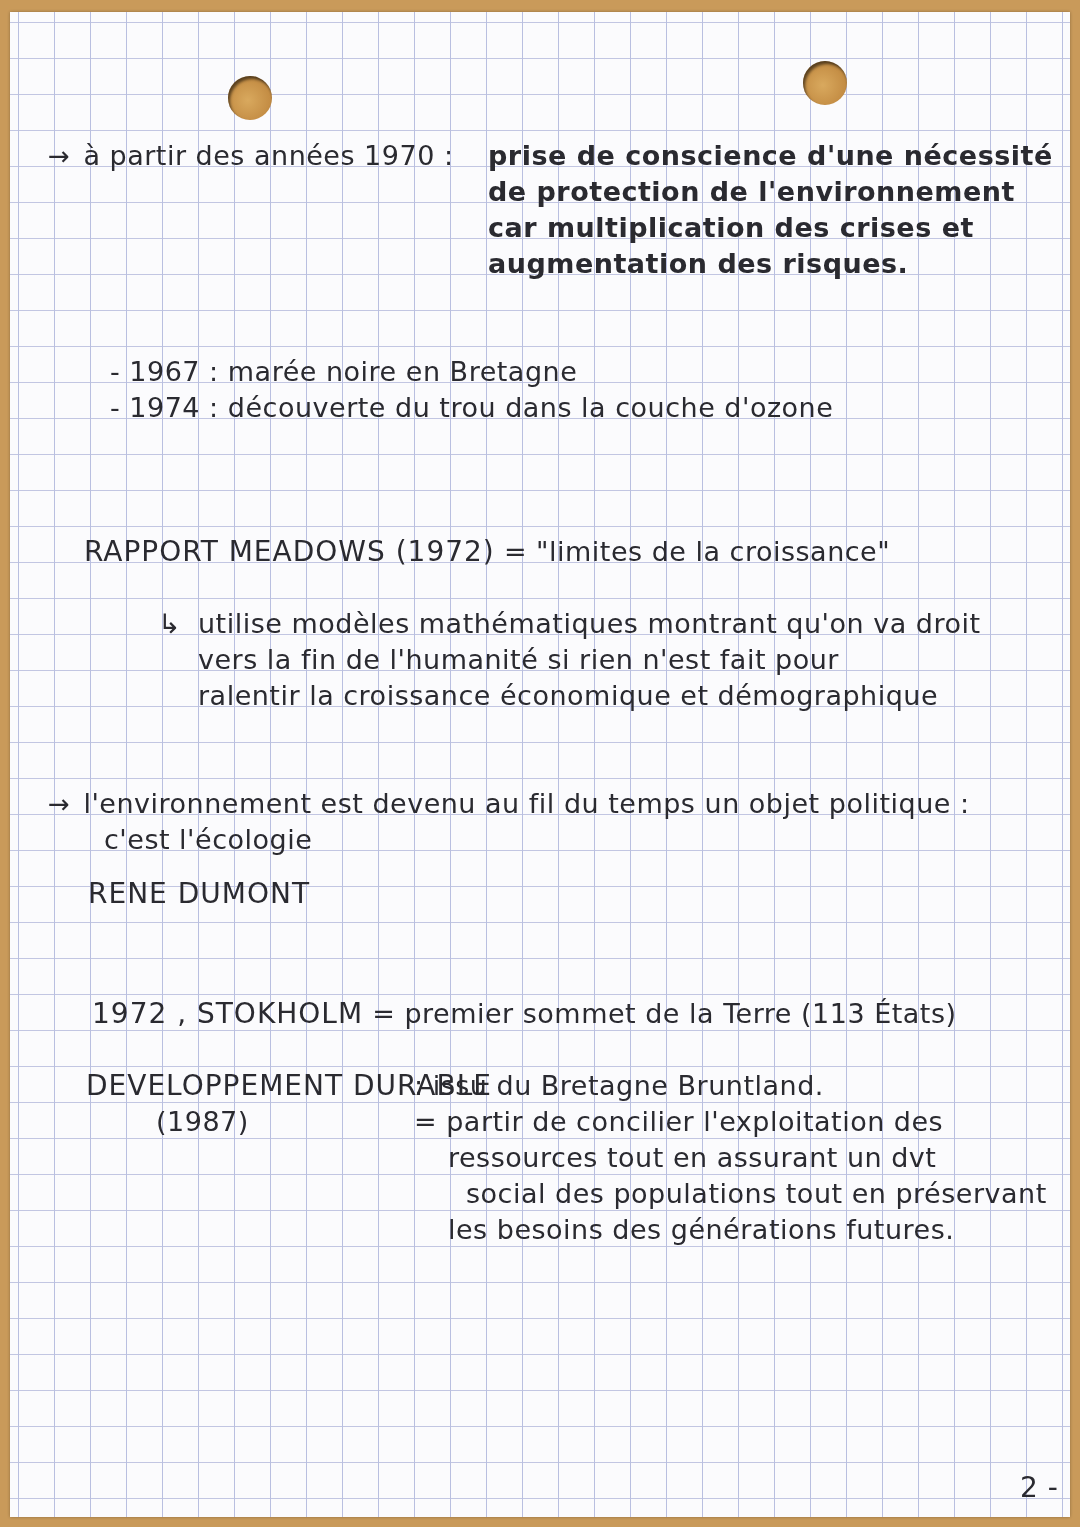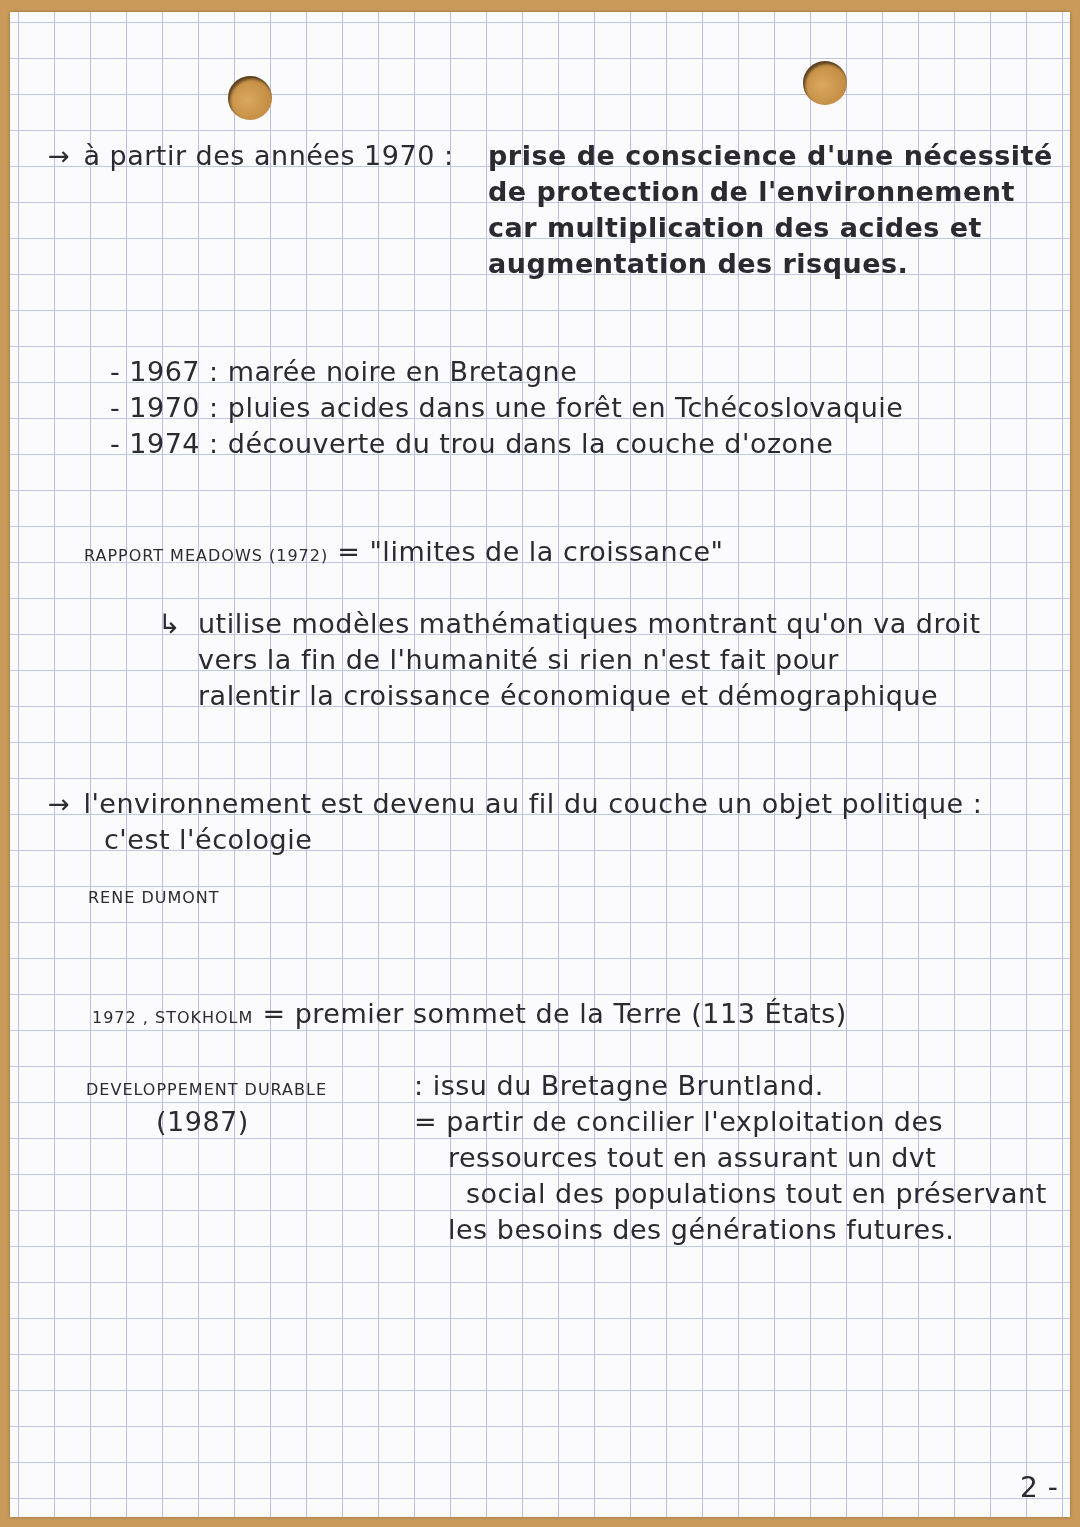--- a/index.html
+++ b/index.html
@@ -32,53 +32,49 @@
     position: absolute;
     color: #2a2a30;
     font-family: "DejaVu Sans", sans-serif;
     font-size: 27px;
     letter-spacing: 0.5px;
     white-space: nowrap;
     line-height: 36px;
   }
   .caps {
     font-family: "DejaVu Sans", sans-serif;
-    font-size: 16px;
+    font-size: 28px;
     letter-spacing: 1px;
   }
   .block .line { display: block; }
   .arrow { font-size: 26px; margin-right: 4px; }
   .pagenum { font-size: 28px; }
 </style>
 </head>
 <body>
 
 <div class="paper">
   <div class="hole" style="left:218px; top:64px;"></div>
   <div class="hole" style="left:793px; top:49px;"></div>
 
   <div class="ink" style="left:38px; top:126px;">
     <span class="arrow">→</span>
     <span>à partir des années 1970 :</span>
   </div>
   <div class="ink block" style="left:478px; top:126px;font-weight:bold;">
     <span class="line">prise de conscience d'une nécessité</span>
     <span class="line">de protection de l'environnement</span>
-    <span class="line">car multiplication des acides et</span>
+    <span class="line">car multiplication des crises et</span>
     <span class="line">augmentation des risques.</span>
   </div>
 
   <div class="ink block" style="left:100px; top:342px;">
     <span class="line">
       <span>- 1967 :</span>
       <span>marée noire en Bretagne</span>
-    </span>
-    <span class="line">
-      <span>- 1970 :</span>
-      <span>pluies acides dans une forêt en Tchécoslovaquie</span>
     </span>
     <span class="line">
       <span>- 1974 :</span>
       <span>découverte du trou dans la couche d'ozone</span>
     </span>
   </div>
 
   <div class="ink" style="left:74px; top:522px;">
     <span class="caps">RAPPORT MEADOWS (1972)</span>
     <span>= "limites de la croissance"</span>
@@ -86,21 +82,21 @@
   <div class="ink" style="left:148px; top:594px;">↳</div>
   <div class="ink block" style="left:188px; top:594px;">
     <span class="line">utilise modèles mathématiques montrant qu'on va droit</span>
     <span class="line">vers la fin de l'humanité si rien n'est fait pour</span>
     <span class="line">ralentir la croissance économique et démographique</span>
   </div>
 
   <div class="ink block" style="left:38px; top:774px;">
     <span class="line">
       <span class="arrow">→</span>
-      <span>l'environnement est devenu au fil du couche un objet politique :</span>
+      <span>l'environnement est devenu au fil du temps un objet politique :</span>
     </span>
     <span class="line" style="padding-left:56px;">c'est l'écologie</span>
   </div>
 
   <div class="ink" style="left:78px; top:864px;">
     <span class="caps">RENE DUMONT</span>
   </div>
 
   <div class="ink" style="left:82px; top:984px;">
     <span class="caps">1972 , STOKHOLM</span>

